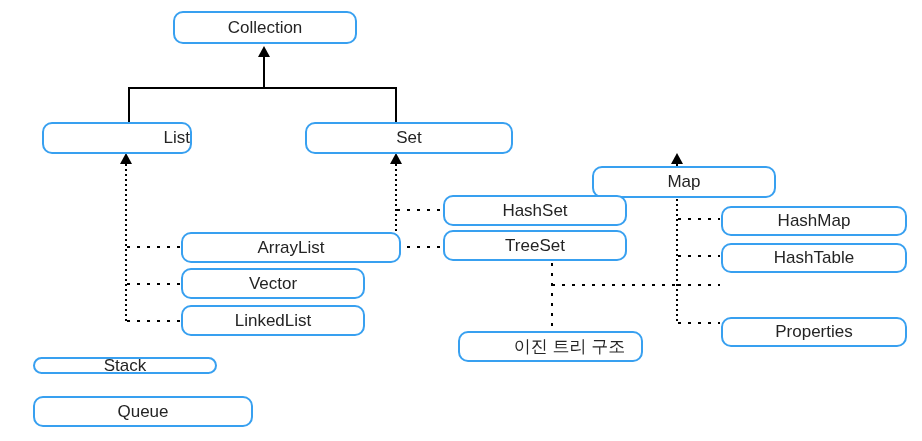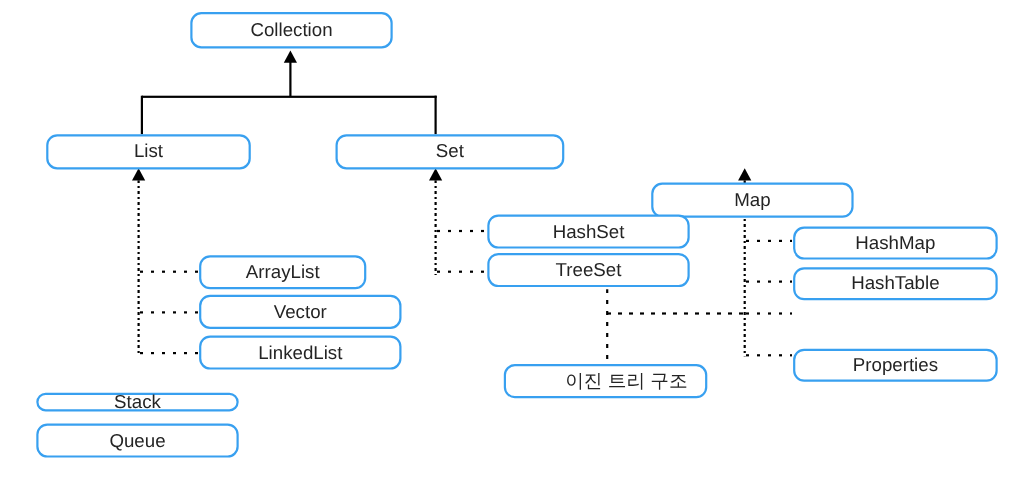--- a/index.html
+++ b/index.html
@@ -61,48 +61,48 @@
   <div class="hline-dot" style="left:678px;top:255px;width:42px;"></div>
   <div class="hline-dot" style="left:678px;top:284px;width:42px;"></div>
   <div class="hline-dot" style="left:678px;top:322px;width:42px;"></div>
 
   <div class="vline-dot-sparse" style="left:551px;top:263px;height:64px;"></div>
   <div class="hline-dot" style="left:552px;top:284px;width:125px;"></div>
 
   <div class="node" style="left:173px;top:11px;width:184px;height:33px;">
     <span>Collection</span>
   </div>
-  <div class="node" style="left:42px;top:122px;width:186px;height:32px;">
+  <div class="node" style="left:42px;top:122px;width:150px;height:32px;justify-content:flex-end;">
     <span>List</span>
   </div>
   <div class="node" style="left:305px;top:122px;width:208px;height:32px;">
     <span>Set</span>
   </div>
   <div class="node" style="left:592px;top:122px;width:184px;height:32px;margin-top:44px;">
     <span>Map</span>
   </div>
   <div class="node" style="left:443px;top:195px;width:184px;height:31px;">
     <span>HashSet</span>
   </div>
   <div class="node" style="left:443px;top:230px;width:184px;height:31px;">
     <span>TreeSet</span>
   </div>
-  <div class="node" style="left:181px;top:232px;width:152px;height:31px;">
+  <div class="node" style="left:181px;top:232px;width:220px;height:31px;">
     <span>ArrayList</span>
   </div>
   <div class="node" style="left:181px;top:268px;width:184px;height:31px;">
     <span>Vector</span>
   </div>
   <div class="node" style="left:181px;top:305px;width:184px;height:31px;">
     <span>LinkedList</span>
   </div>
   <div class="node" style="left:33px;top:357px;width:184px;height:17px;">
     <span>Stack</span>
   </div>
-  <div class="node" style="left:33px;top:385px;width:184px;height:31px;align-items:center;">
+  <div class="node" style="left:33px;top:396px;width:220px;height:31px;align-items:center;">
     <span>Queue</span>
   </div>
   <div class="node" style="left:721px;top:206px;width:186px;height:30px;border-radius:10px;">
     <span>HashMap</span>
   </div>
   <div class="node" style="left:721px;top:243px;width:186px;height:30px;">
     <span>HashTable</span>
   </div>
   <div class="node" style="left:721px;top:317px;width:186px;height:30px;">
     <span>Properties</span>

